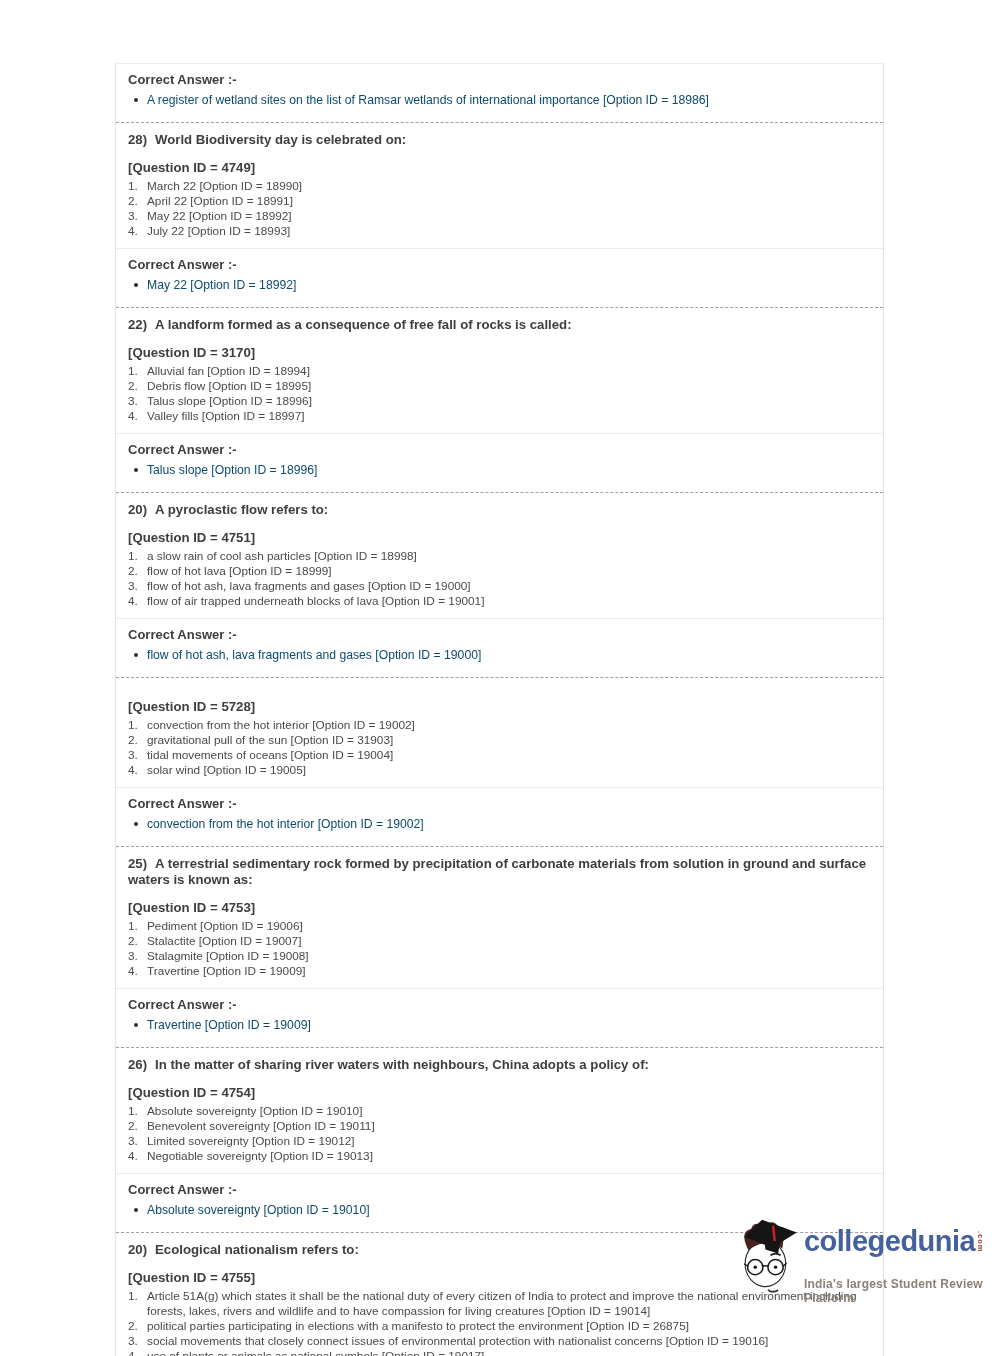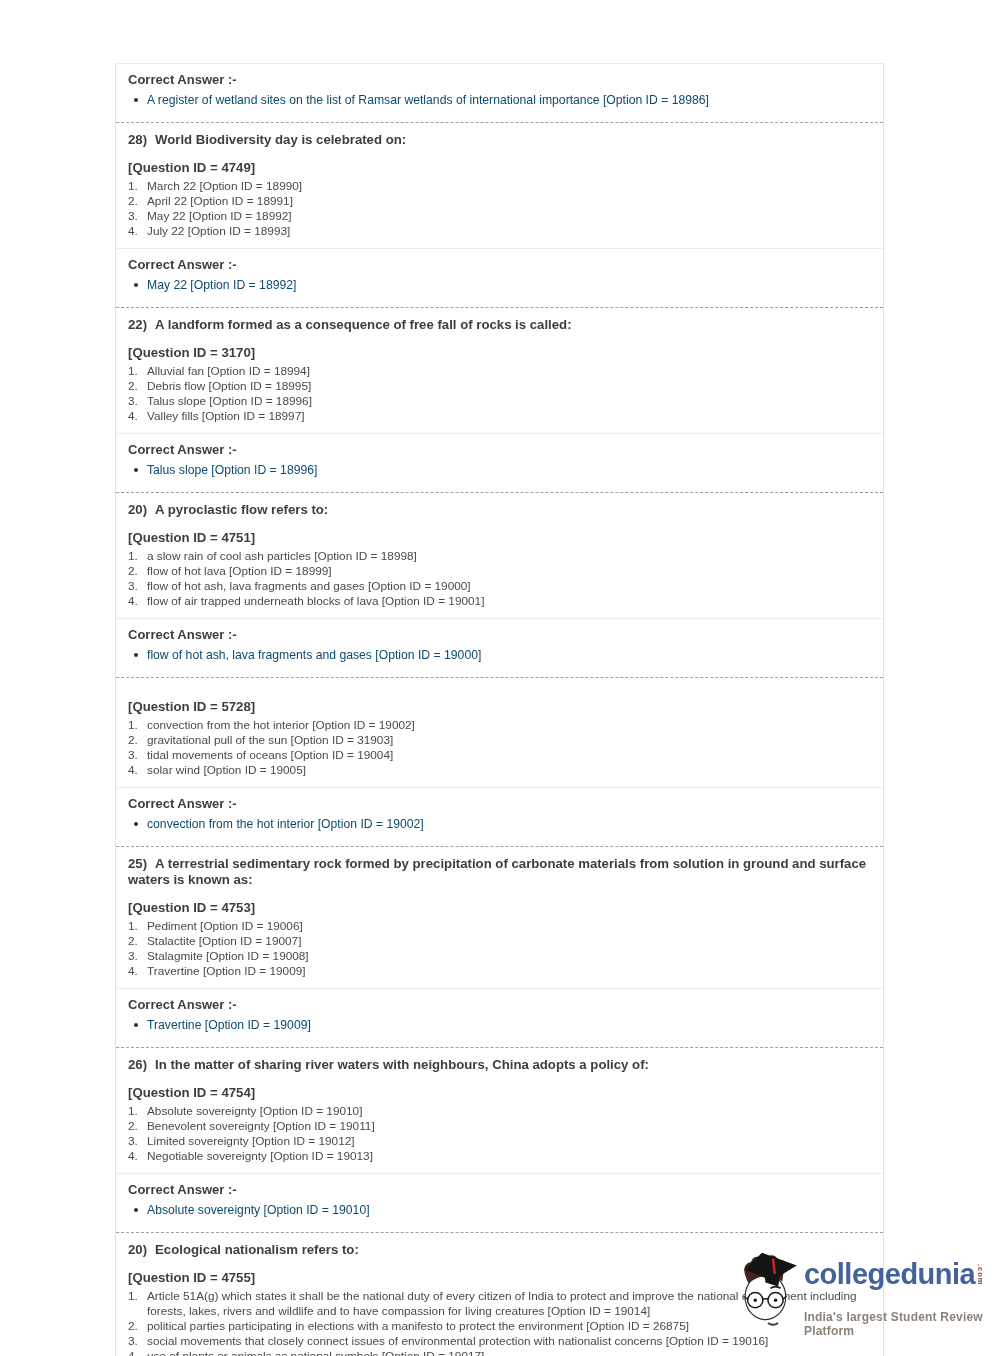--- a/index.html
+++ b/index.html
@@ -75,21 +75,21 @@
     color: #4a4a4a;
     line-height: 15px;
   }
   .option-num { width: 19px; flex: none; }
   .option-text { flex: 1; }
 
   
   .logo {
     position: absolute;
     left: 740px;
-    top: 1244px;
+    top: 1211px;
     display: flex;
     align-items: flex-start;
   }
   .brand-text { margin-left: 3px; padding-top: 15px; }
   .brand-row { display: flex; align-items: flex-start; }
   .brand {
     font-size: 29px;
     font-weight: bold;
     color: #44619C;
     line-height: 30px;

